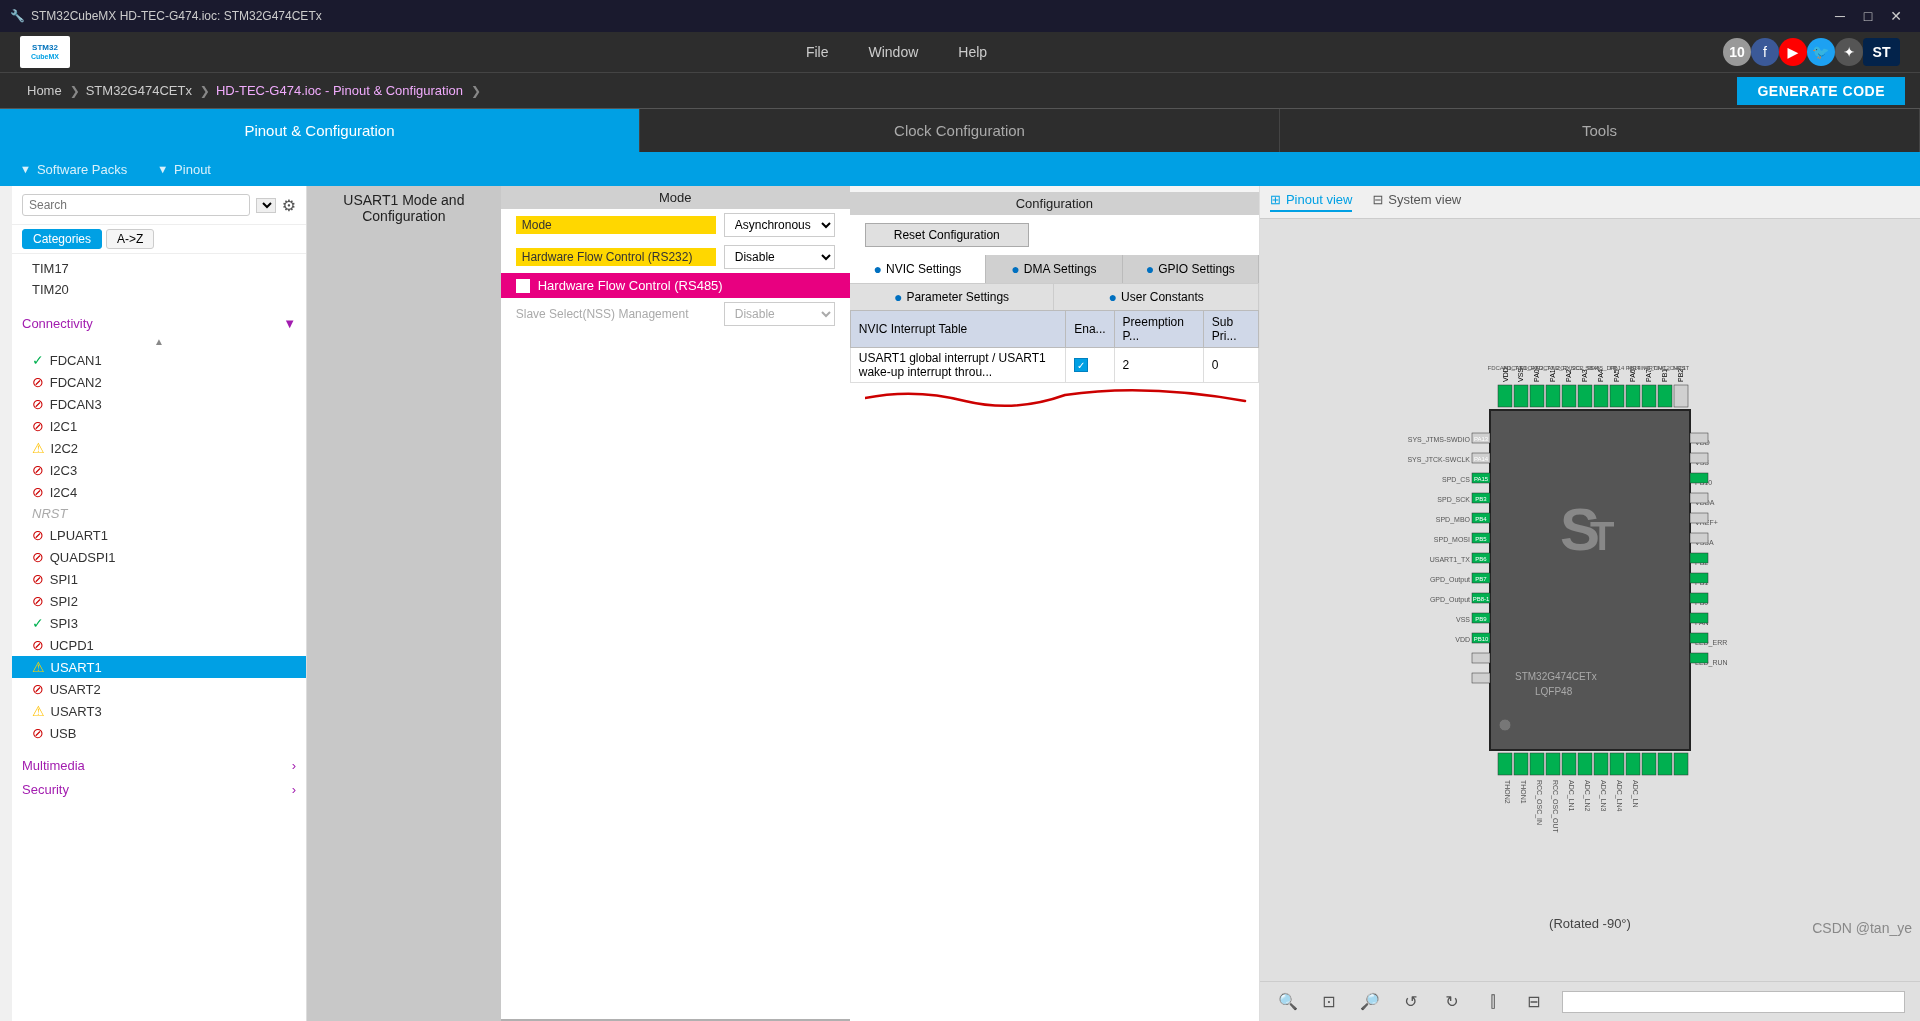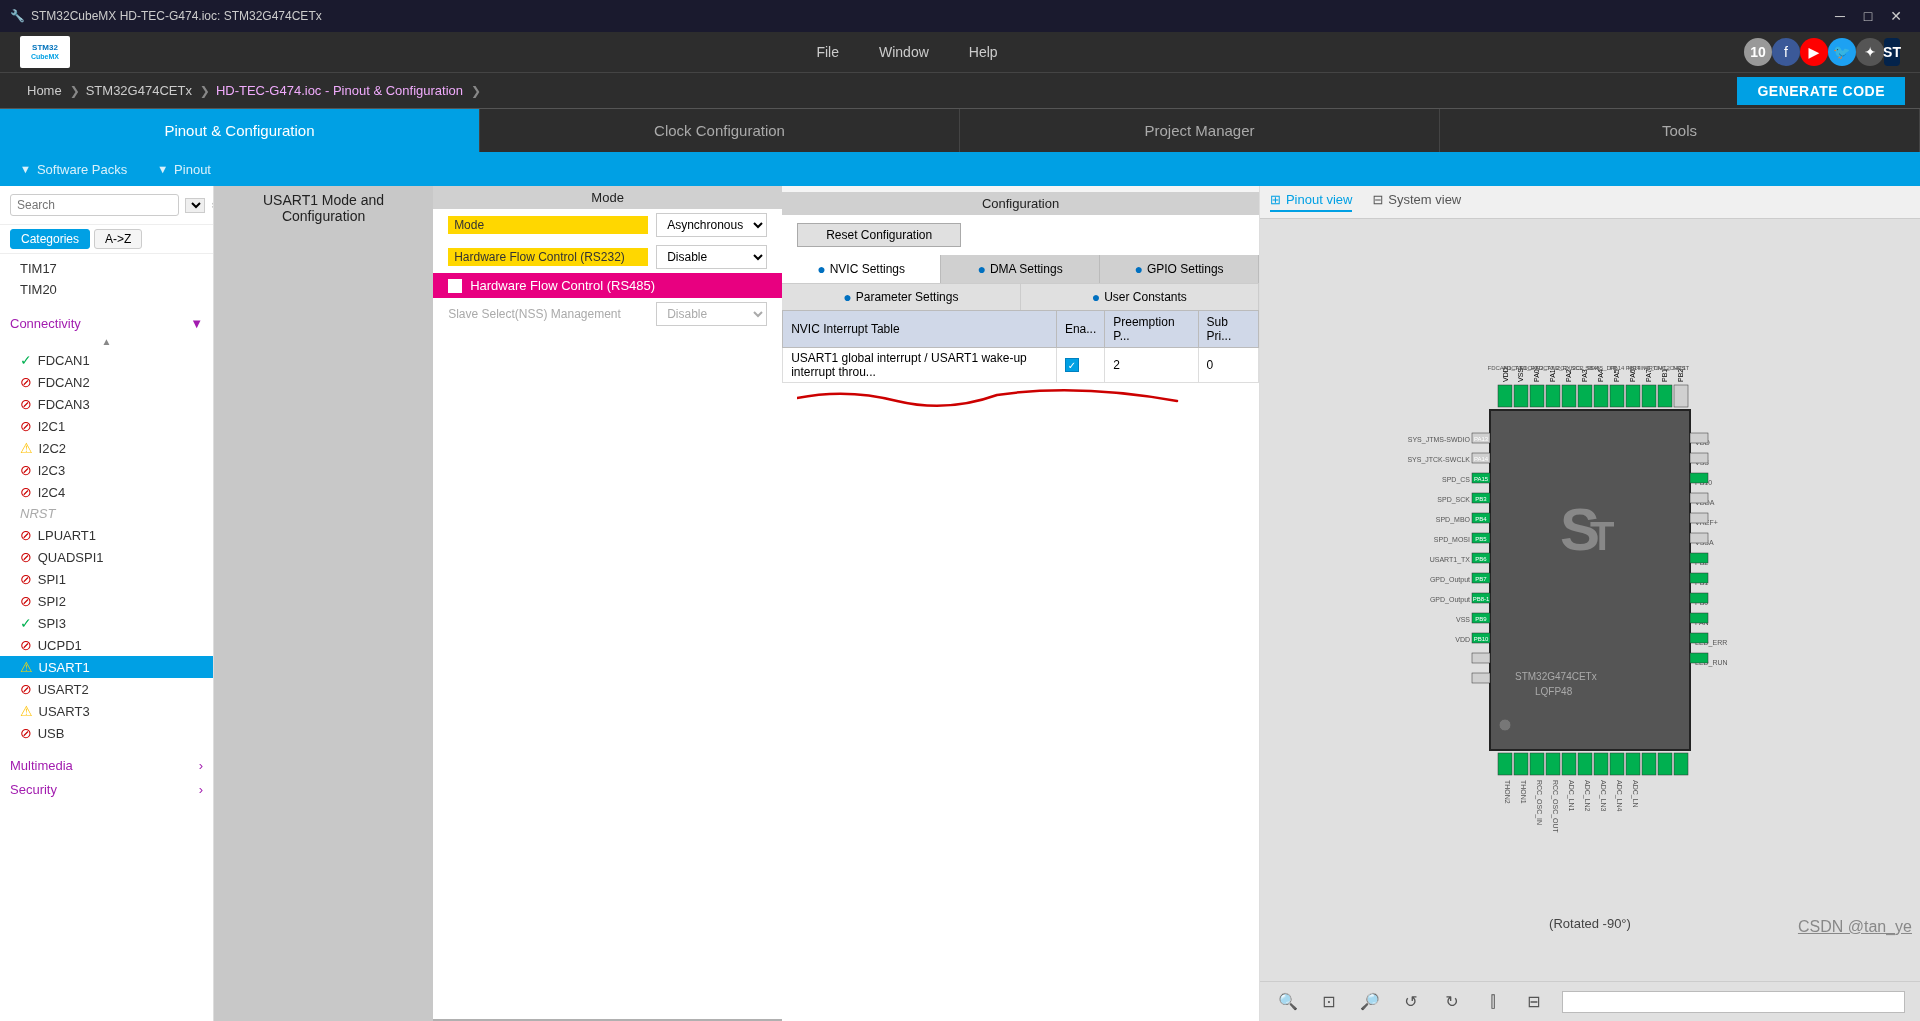--- a/index.html
+++ b/index.html
@@ -134,26 +134,27 @@
     .sub-tab .arrow { font-size: 11px; }
 
     
     #content {
       display: flex;
       height: calc(1021px - 32px - 40px - 36px - 44px - 34px);
     }
 
     
     #left-panel {
-      width: 214px;
+      width: 295px;
       background: #fff;
       border-right: 1px solid #ddd;
       display: flex;
       flex-direction: column;
       overflow: hidden;
+      margin-left: 12px;
     }
     #search-bar {
       padding: 8px 10px;
       display: flex;
       align-items: center;
       gap: 6px;
       border-bottom: 1px solid #eee;
     }
     #search-input {
       flex: 1;
@@ -450,35 +451,34 @@
     <span class="menu-item">File</span>
     <span class="menu-item">Window</span>
     <span class="menu-item">Help</span>
   </div>
   <div class="social-icons">
     <div class="social-icon icon-10th" title="10th Anniversary">10</div>
     <div class="social-icon icon-fb">f</div>
     <div class="social-icon icon-yt">▶</div>
     <div class="social-icon icon-tw">🐦</div>
     <div class="social-icon icon-net">✦</div>
-    <div class="social-icon icon-st" style="width:16px;border-radius:4px;font-size:14px;">ST</div>
+    <div class="social-icon icon-st" style="width:37px;border-radius:4px;font-size:14px;">ST</div>
   </div>
 </div>
 
 <div id="breadcrumb">
   <span class="crumb">Home</span>
   <span class="crumb">STM32G474CETx</span>
   <span class="crumb active">HD-TEC-G474.ioc - Pinout &amp; Configuration</span>
   <button id="generate-btn">GENERATE CODE</button>
 </div>
 
 <div id="tabbar">
   <div class="main-tab active">Pinout &amp; Configuration</div>
   <div class="main-tab">Clock Configuration</div>
-  <div class="main-tab">Project Manager</div>
   <div class="main-tab">Tools</div>
 </div>
 
 <div id="subtabbar">
   <div class="sub-tab">
     <span class="arrow">▼</span>
     <span>Software Packs</span>
   </div>
   <div class="sub-tab">
     <span class="arrow">▼</span>
@@ -878,21 +878,21 @@
             <text transform="translate(303,-5) rotate(0)" text-anchor="middle" y="25">PB14</text>
             <text transform="translate(319,-5) rotate(0)" text-anchor="middle" y="25">HRTIM1_CHC2</text>
             <text transform="translate(335,-5) rotate(0)" text-anchor="middle" y="25">HRTIM1_CHC1</text>
             <text transform="translate(351,-5) rotate(0)" text-anchor="middle" y="25">NRST</text>
           </g>
         </svg>
 
         <div style="position:absolute;bottom:50px;left:50%;transform:translateX(-50%);font-size:13px;color:#444;white-space:nowrap;">(Rotated  -90°)</div>
       </div>
 
-      <div style="position:absolute;bottom:45px;right:8px;font-size:16px;color:#888;text-decoration:underline;">CSDN @tan_ye</div>
+      <div style="position:absolute;bottom:45px;right:8px;font-size:14px;color:#888;">CSDN @tan_ye</div>
     </div>
 
     <div id="bottom-toolbar">
       <div class="toolbar-btn" title="Zoom In">🔍</div>
       <div class="toolbar-btn" title="Fit">⊡</div>
       <div class="toolbar-btn" title="Zoom Out">🔎</div>
       <div class="toolbar-btn" title="Rotate Left">↺</div>
       <div class="toolbar-btn" title="Rotate Right">↻</div>
       <div class="toolbar-btn" title="Split V">⫿</div>
       <div class="toolbar-btn" title="Split H">⊟</div>

